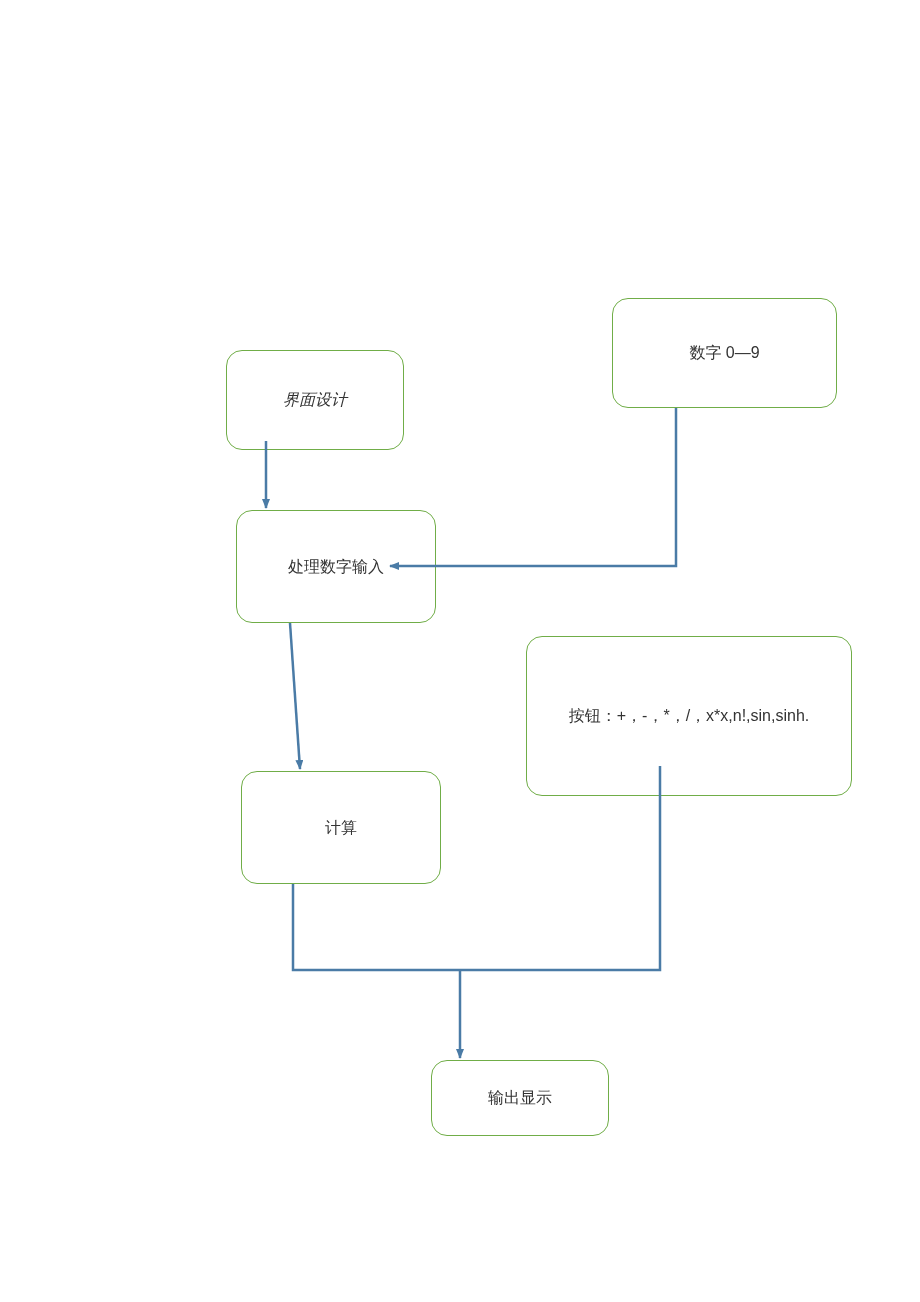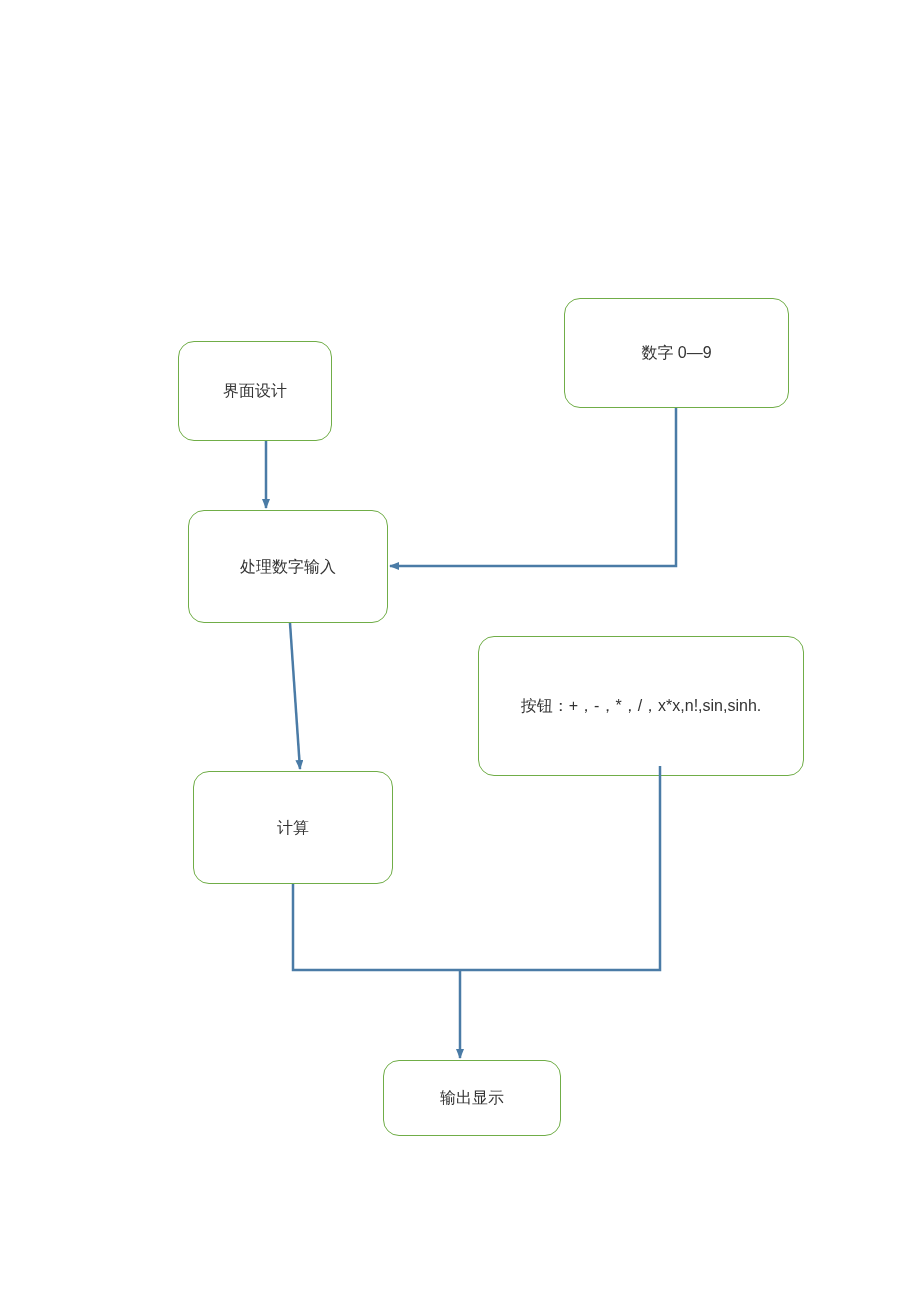--- a/index.html
+++ b/index.html
@@ -16,46 +16,47 @@
       position: absolute;
       border: 1.5px solid #70ad47;
       border-radius: 16px;
       display: flex;
       align-items: center;
       justify-content: center;
       text-align: center;
       background: #ffffff;
       line-height: 1.5;
       padding: 4px 8px;
+      margin-left: 48px;
     }
     .svg-overlay {
       position: absolute;
       top: 0;
       left: 0;
       width: 920px;
       height: 1302px;
       pointer-events: none;
     }
   </style>
 </head>
 <body>
 
-<div class="node" style="left:178px; top:341px; width:154px; height:100px;">
+<div class="node" style="left:178px; top:350px; width:178px; height:100px;font-style:italic;">
   <span>界面设计</span>
 </div>
 
 <div class="node" style="left:564px; top:298px; width:225px; height:110px;">
   <span>数字 0—9</span>
 </div>
 
 <div class="node" style="left:188px; top:510px; width:200px; height:113px;">
   <span>处理数字输入</span>
 </div>
 
-<div class="node" style="left:478px; top:636px; width:326px; height:140px;">
+<div class="node" style="left:478px; top:636px; width:326px; height:160px;">
   <div>
     <div>按钮：+，-，*，/，x*x,n!,sin,sinh.</div>
   </div>
 </div>
 
 <div class="node" style="left:193px; top:771px; width:200px; height:113px;text-align:right;">
   <span>计算</span>
 </div>
 
 <div class="node" style="left:383px; top:1060px; width:178px; height:76px;">

